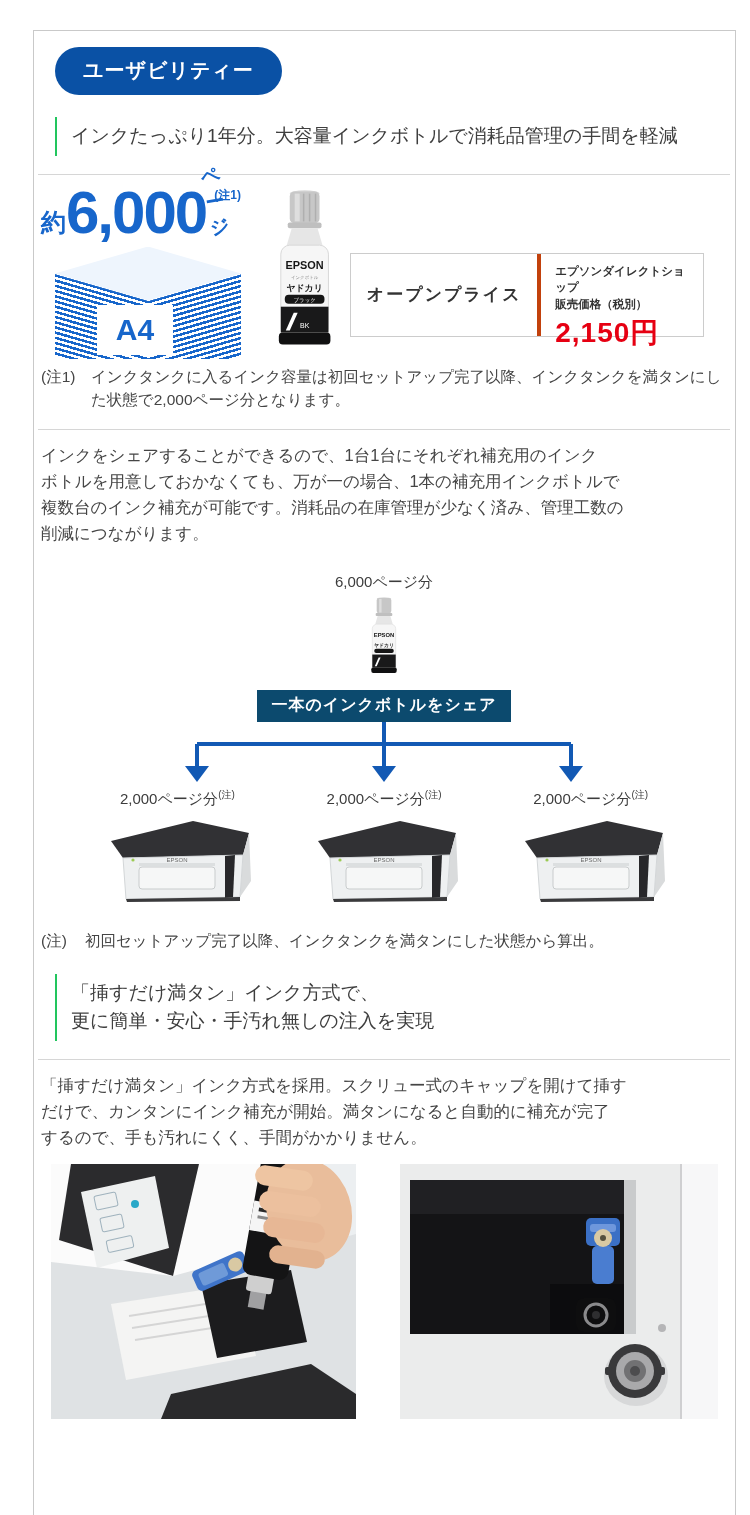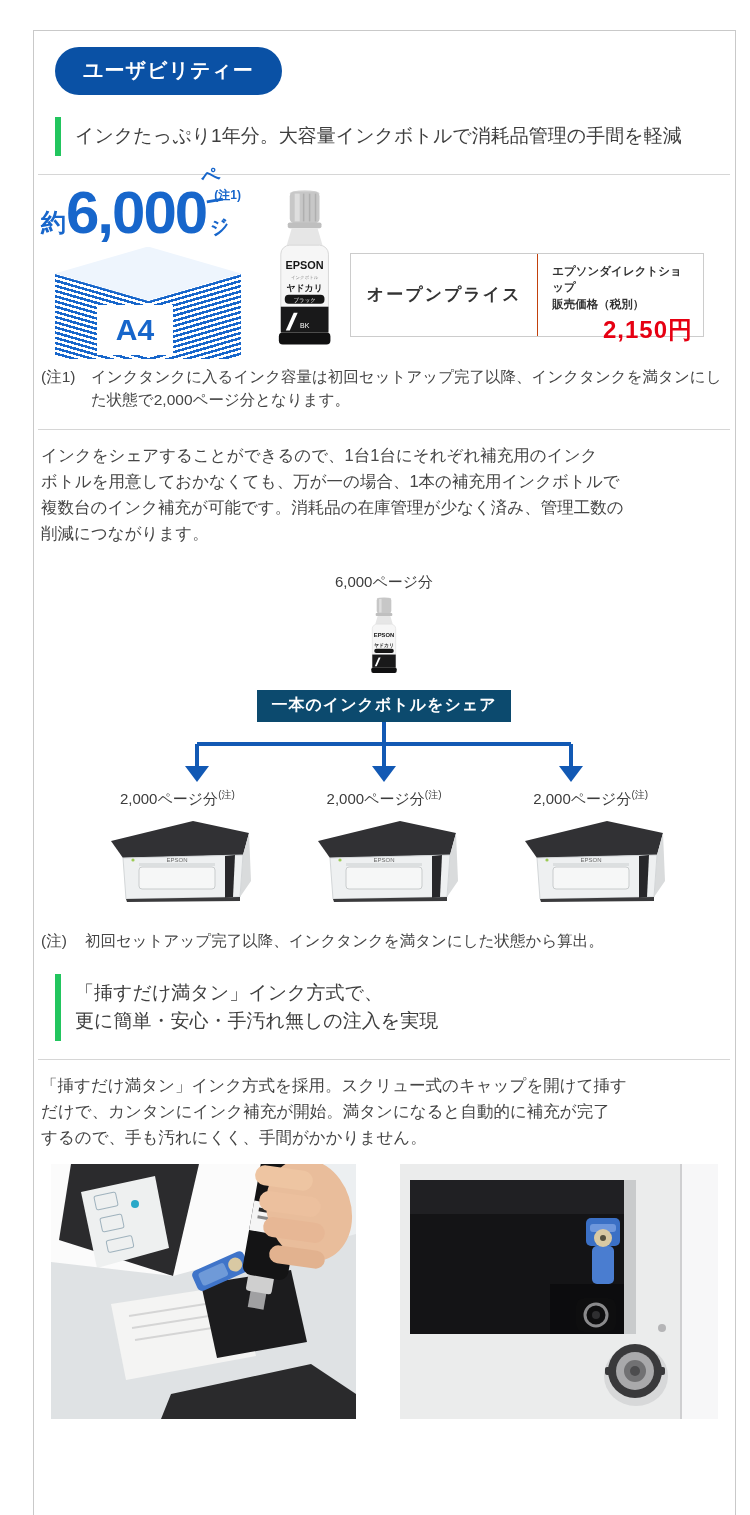--- a/index.html
+++ b/index.html
@@ -1,21 +1,21 @@
 <!DOCTYPE html>
 <html><head>
 <meta charset="utf-8">
 <style>
   * { margin:0; padding:0; box-sizing:border-box; }
   body { background:#fff; font-family:"Liberation Sans","DejaVu Sans",sans-serif; color:#404040; }
   .panel { width:703px; margin:30px 0 0 33px; background:#fff; border:1px solid #c9c9c9; padding:16px 5px 70px 4px; min-height:1490px; }
 
   .badge { display:inline-block; margin-left:17px; background:#0a51a5; color:#fff; font-weight:bold; font-size:20px; padding:10px 28px 11px; border-radius:26px; letter-spacing:1px; }
 
-  .hding { margin:22px 0 0 17px; border-left:6px solid #22c55e; padding:5px 0 5px 14px; font-size:19px; color:#3e3e3e; line-height:1.5; }
+  .hding { margin:22px 0 0 17px; border-left:2px solid #22c55e; padding:5px 0 5px 14px; font-size:19px; color:#3e3e3e; line-height:1.5; }
   .divider { border:none; border-top:1px solid #d6d6d6; margin-top:18px; }
 
   .para { margin-top:13px; padding:0 6px 0 3px; font-size:16.5px; line-height:1.57; color:#454545; white-space:pre-line; }
 
   
   .media-row { display:flex; margin-top:12px; padding:0 26px 0 3px; height:168px; }
   .pages-graphic { width:208px; position:relative; }
   .pg-text { position:relative; height:56px; display:flex; align-items:flex-end; color:#1766cb; }
   .pg-approx { font-size:25px; font-weight:bold; padding-bottom:4px; }
   .pg-number { font-size:60px; font-weight:bold; letter-spacing:-2px; line-height:1; }
@@ -27,23 +27,23 @@
   .pg-face { position:absolute; width:93px; height:82px; transform-origin:0 0;
              background:repeating-linear-gradient(to bottom,#1766cb 0 2.6px,#ffffff 2.6px 5.2px); }
   .pg-left { left:2px; top:27px; transform:skewY(16deg); }
   .pg-right { left:95px; top:54px; transform:skewY(-16deg); }
   .pg-a4 { position:absolute; left:44px; top:58px; width:76px; height:50px; background:#fff;
            display:flex; align-items:center; justify-content:center; color:#1766cb; font-size:30px; font-weight:bold; }
   .bottle-svg { margin-left:16px; }
 
   .price-table { margin-left:auto; margin-top:66px; width:372px; height:84px; border:1px solid #cccccc; display:flex; align-self:flex-start; background:#fff; }
   .price-l { width:186px; display:flex; align-items:center; justify-content:center; font-size:17px; font-weight:bold; color:#333; letter-spacing:2px; }
-  .price-r { flex:1; border-left:1px solid #c2410c; padding:9px 10px 6px 14px; }
+  .price-r { flex:1; border-left:4px solid #c2410c; padding:9px 10px 6px 14px; }
   .price-shop { font-size:11.5px; font-weight:bold; color:#333; line-height:1.45; }
-  .price-amt { margin-top:1px; text-align:right; font-size:24px; font-weight:bold; color:#e60012; letter-spacing:1px; }
+  .price-amt { margin-top:1px; text-align:left; font-size:28px; font-weight:bold; color:#e60012; letter-spacing:1px; }
 
   
   .note { display:flex; margin-top:10px; padding:0 6px 0 3px; font-size:15.5px; line-height:1.5; color:#454545; }
   .note .nlabel { flex-shrink:0; }
   .note1 .nlabel { width:50px; }
   .note2 .nlabel { width:44px; }
 
   
   .diagram { margin:26px auto 0; width:620px; text-align:center; }
   .dg-toplabel { font-size:15px; color:#3c3c3c; }

